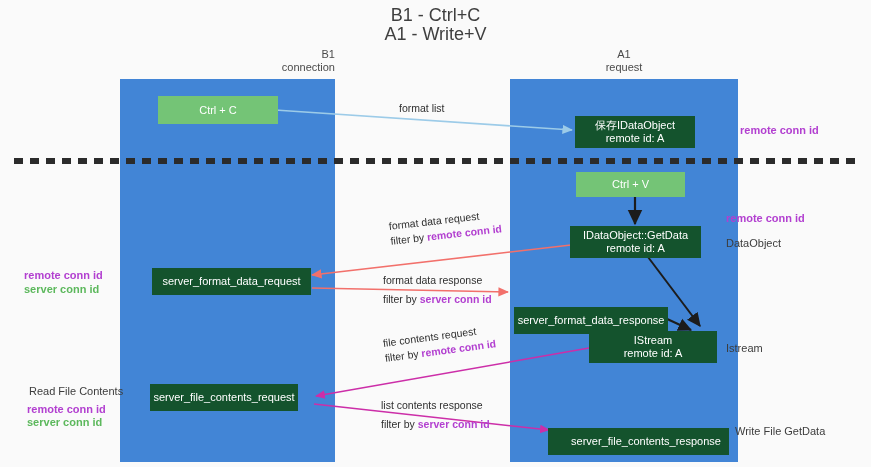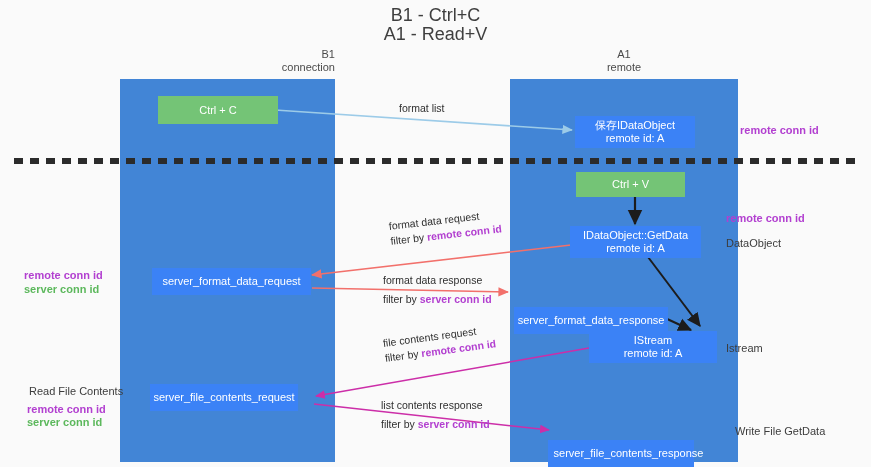--- a/index.html
+++ b/index.html
@@ -26,21 +26,21 @@
 
   
   .lane{position:absolute;background:#4285d6;}
 
   
   .box{
     position:absolute;box-sizing:border-box;
     display:flex;align-items:center;justify-content:center;
     text-align:center;color:#ffffff;font-size:11px;line-height:13px;
   }
-  .box.orange{background:#3b82f6;}
+  .box.orange{background:#14532d;}
   .box.green{background:#74c476;}
   .box .inner{padding:0 4px;}
 
   
   .side{position:absolute;font-size:11px;line-height:15px;color:#3c3c3c;white-space:nowrap;}
   .purple{color:#b23fd0;font-weight:bold;}
   .green-t{color:#5cb85c;font-weight:bold;}
 
   
   .edge-label{
@@ -56,30 +56,30 @@
 
   svg.overlay{position:absolute;left:0;top:0;width:871px;height:467px;pointer-events:none;}
 </style>
 </head>
 <body>
 
 <div id="stage">
 
   <div class="title">
     <div>B1 - Ctrl+C</div>
-    <div>A1 - Read+V</div>
+    <div>A1 - Write+V</div>
   </div>
 
   <div class="lane-head" style="left:120px;top:48px;width:215px;text-align:right;">
     <div>B1</div>
     <div>connection</div>
   </div>
   <div class="lane-head" style="left:510px;top:48px;width:228px;">
     <div>A1</div>
-    <div>remote</div>
+    <div>request</div>
   </div>
 
   <div class="lane" style="left:120px;top:79px;width:215px;height:383px;"></div>
   <div class="lane" style="left:510px;top:79px;width:228px;height:383px;"></div>
 
   <svg class="overlay" viewBox="0 0 871 467">
     <defs>
       <marker id="ah-blue" markerWidth="7" markerHeight="7" refX="6" refY="3.2" orient="auto">
         <path d="M0,0.3 L6.6,3.2 L0,6.1 z" fill="#9ccbe8"></path>
       </marker>
@@ -141,21 +141,21 @@
 
   <div class="box orange" style="left:514px;top:279px;width:154px;height:27px;margin-top:28px;">
     <span class="inner">server_format_data_response</span>
   </div>
 
   <div class="box orange" style="left:589px;top:331px;width:128px;height:32px;flex-direction:column;">
     <span>IStream</span>
     <span>remote id: A</span>
   </div>
 
-  <div class="box orange" style="left:548px;top:440px;width:146px;height:27px;padding-left:15px;">
+  <div class="box orange" style="left:548px;top:428px;width:181px;height:27px;padding-left:15px;">
     <span class="inner">server_file_contents_response</span>
   </div>
 
   <div class="side purple" style="left:740px;top:123px;">remote conn id</div>
   <div class="side purple" style="left:726px;top:211px;">remote conn id</div>
   <div class="side" style="left:726px;top:236px;">DataObject</div>
   <div class="side" style="left:726px;top:341px;">Istream</div>
   <div class="side" style="left:735px;top:424px;">Write File GetData</div>
 
   <div class="side purple" style="left:24px;top:268px;">remote conn id</div>

